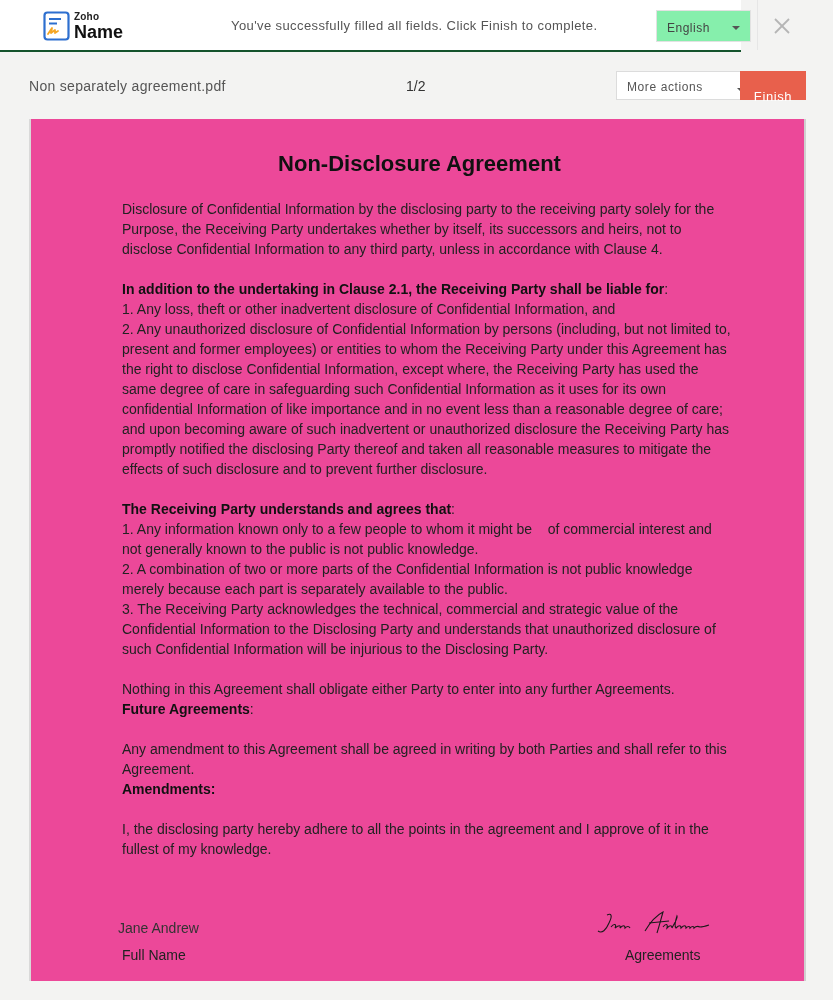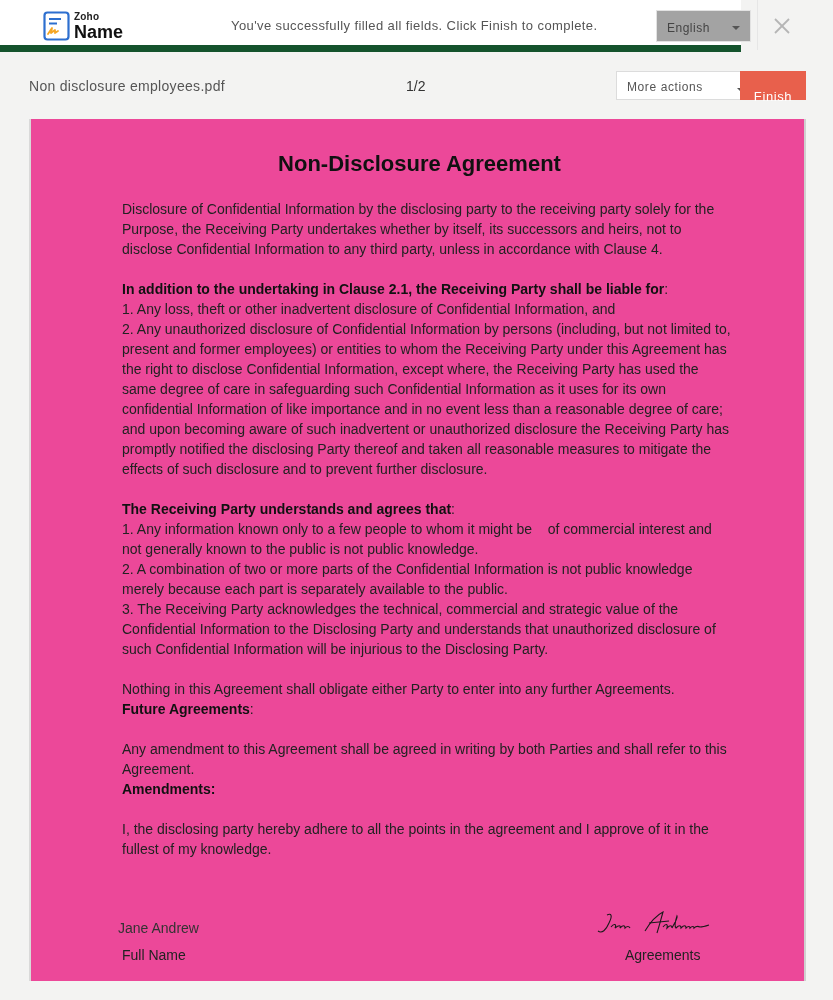--- a/index.html
+++ b/index.html
@@ -1,28 +1,28 @@
 <!DOCTYPE html>
 <html><head>
   <meta charset="utf-8">
   <style>
     * { box-sizing: border-box; margin: 0; padding: 0; }
     html, body { width: 833px; height: 1000px; overflow: hidden; }
     body { background: #f3f3f2; font-family: "Liberation Sans", sans-serif; position: relative; }
 
-    .topbar { position: absolute; left: 0; top: 0; width: 741px; height: 52px; background: #ffffff; border-bottom: 7px solid #14532d; }
+    .topbar { position: absolute; left: 0; top: 0; width: 741px; height: 52px; background: #ffffff; border-bottom: 2px solid #14532d; }
     .logo { position: absolute; left: 43px; top: 10px; height: 32px; display: flex; align-items: center; }
     .logo-icon { width: 27px; height: 30px; }
     .logo-text { margin-left: 4px; display: flex; flex-direction: column; line-height: 1; }
     .logo-zoho { font-size: 10px; font-weight: bold; color: #222; letter-spacing: 0.2px; }
     .logo-sign { font-size: 18px; font-weight: bold; color: #111; margin-top: 1px; }
 
     .status-msg { position: absolute; left: 231px; top: 18px; font-size: 13px; color: #555; letter-spacing: 0.4px; }
 
-    .lang-select { position: absolute; left: 656px; top: 10px; width: 95px; height: 32px; border: 1px solid #e2e2e2; background: #a3a3a3; font-size: 12px; color: #444; letter-spacing: 0.5px; padding: 10px 0 0 10px; cursor: pointer; }
+    .lang-select { position: absolute; left: 656px; top: 10px; width: 95px; height: 32px; border: 1px solid #e2e2e2; background: #86efac; font-size: 12px; color: #444; letter-spacing: 0.5px; padding: 10px 0 0 10px; cursor: pointer; }
     .caret { position: absolute; width: 0; height: 0; border-left: 4px solid transparent; border-right: 4px solid transparent; border-top: 4px solid #555; }
     .lang-select .caret { right: 10px; top: 15px; }
 
     .divider-v { position: absolute; left: 757px; top: 0; width: 1px; height: 50px; background: #e6e6e6; }
     .close-btn { position: absolute; left: 772px; top: 16px; width: 20px; height: 20px; cursor: pointer; }
 
     .doc-toolbar { position: absolute; left: 0; top: 52px; width: 833px; height: 66px; }
     .filename { position: absolute; left: 29px; top: 26px; font-size: 14px; color: #555; letter-spacing: 0.3px; }
     .page-indicator { position: absolute; left: 406px; top: 26px; font-size: 14px; color: #333; }
     .more-actions { position: absolute; left: 616px; top: 19px; width: 140px; height: 29px; border: 1px solid #dcdcdc; background: #fff; font-size: 12px; color: #555; letter-spacing: 0.6px; padding: 8px 12px 0 10px; cursor: pointer; }
@@ -67,21 +67,21 @@
 
   <div class="divider-v"></div>
 
   <svg class="close-btn" viewBox="0 0 20 20">
     <line x1="3" y1="3" x2="17" y2="17" stroke="#b5b5b5" stroke-width="1.8"></line>
     <line x1="17" y1="3" x2="3" y2="17" stroke="#b5b5b5" stroke-width="1.8"></line>
   </svg>
 </div>
 
 <div class="doc-toolbar">
-  <div class="filename">Non disclosure employees.pdf</div>
+  <div class="filename">Non separately agreement.pdf</div>
   <div class="page-indicator">1/2</div>
   <div class="more-actions">
     <span>More actions</span>
     <span class="caret"></span>
   </div>
   <button class="finish-btn">Finish</button>
 </div>
 
 <div class="page">
   <div class="doc-title">Non-Disclosure Agreement</div>

